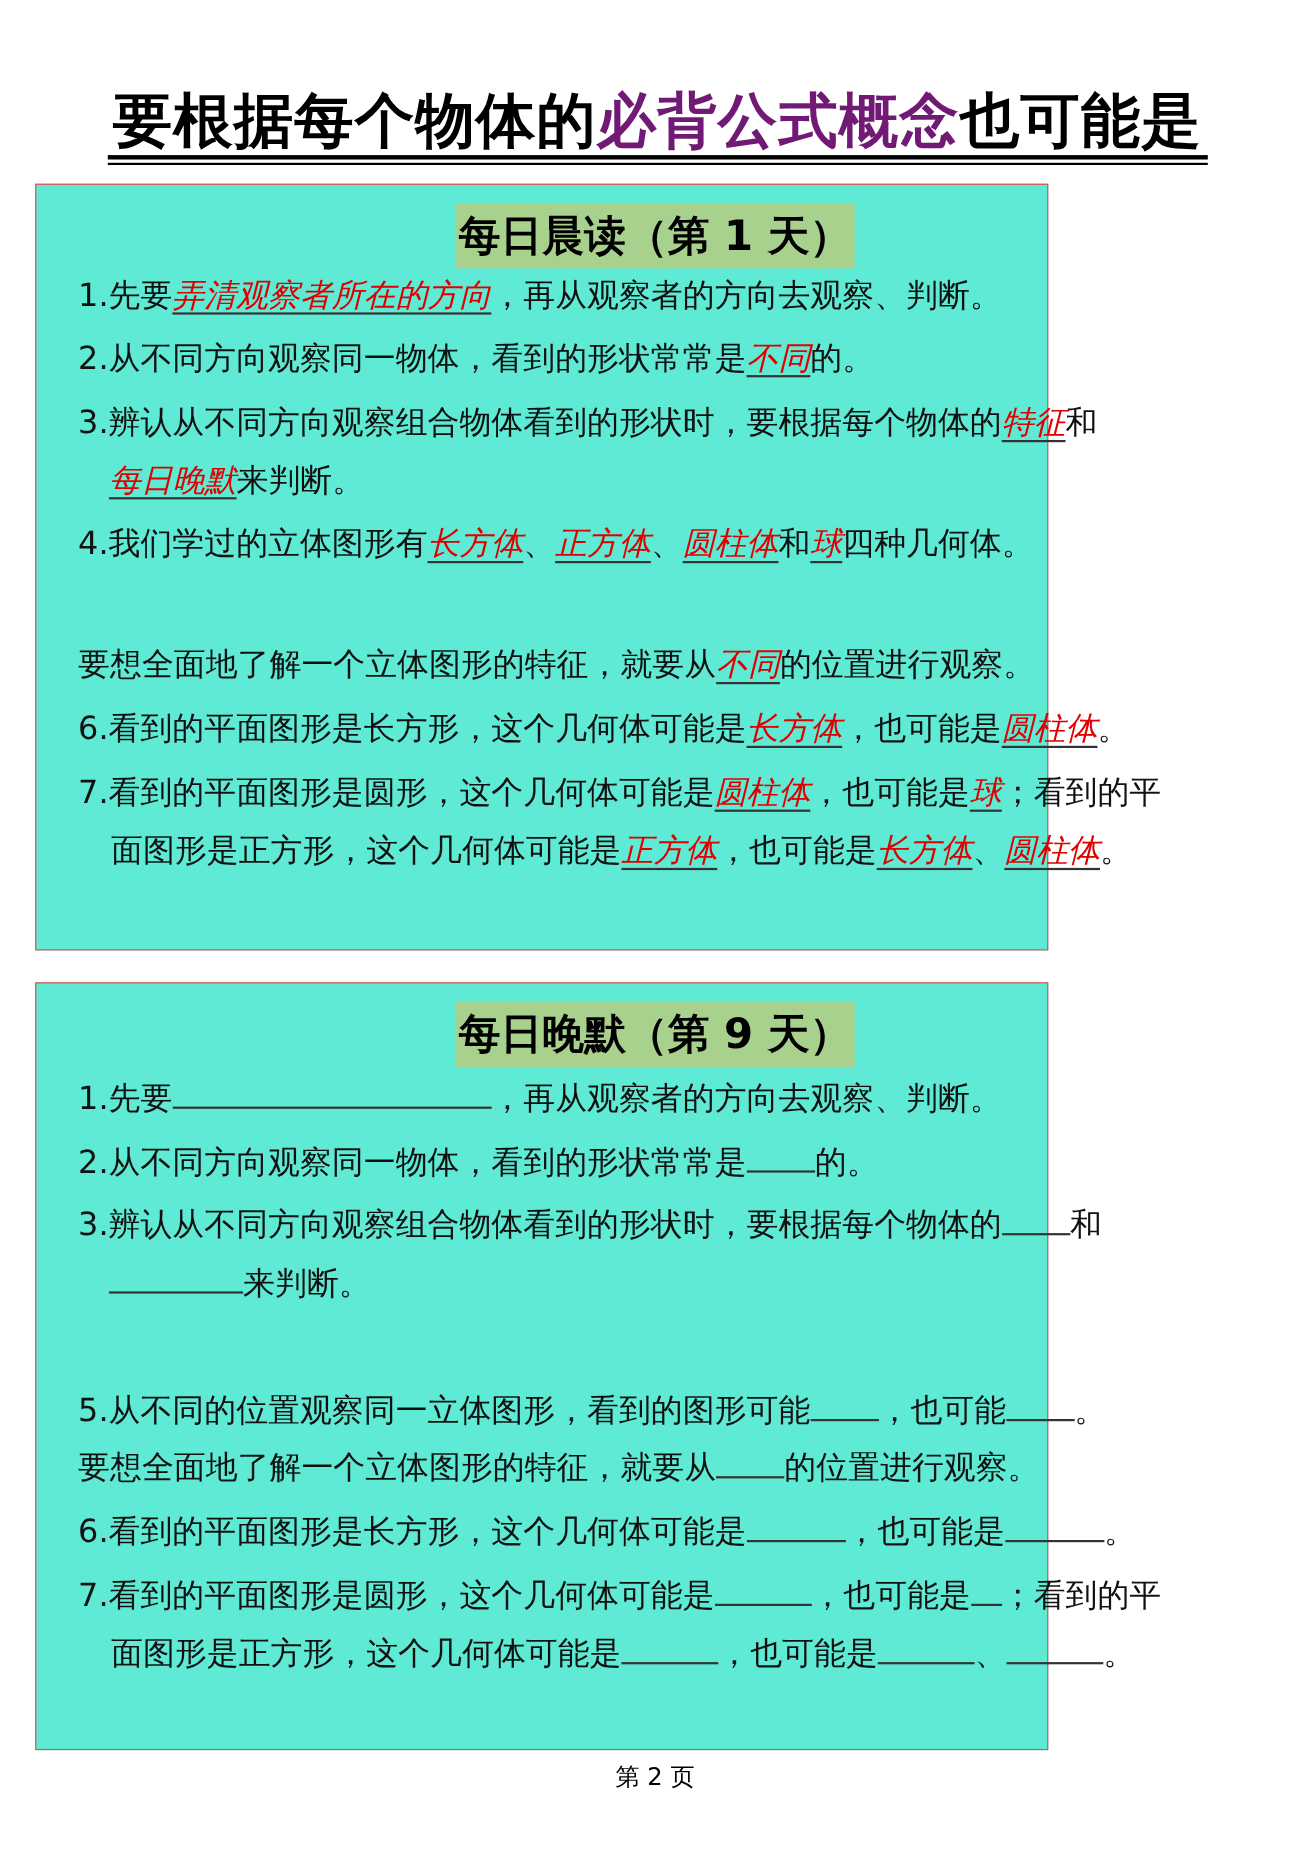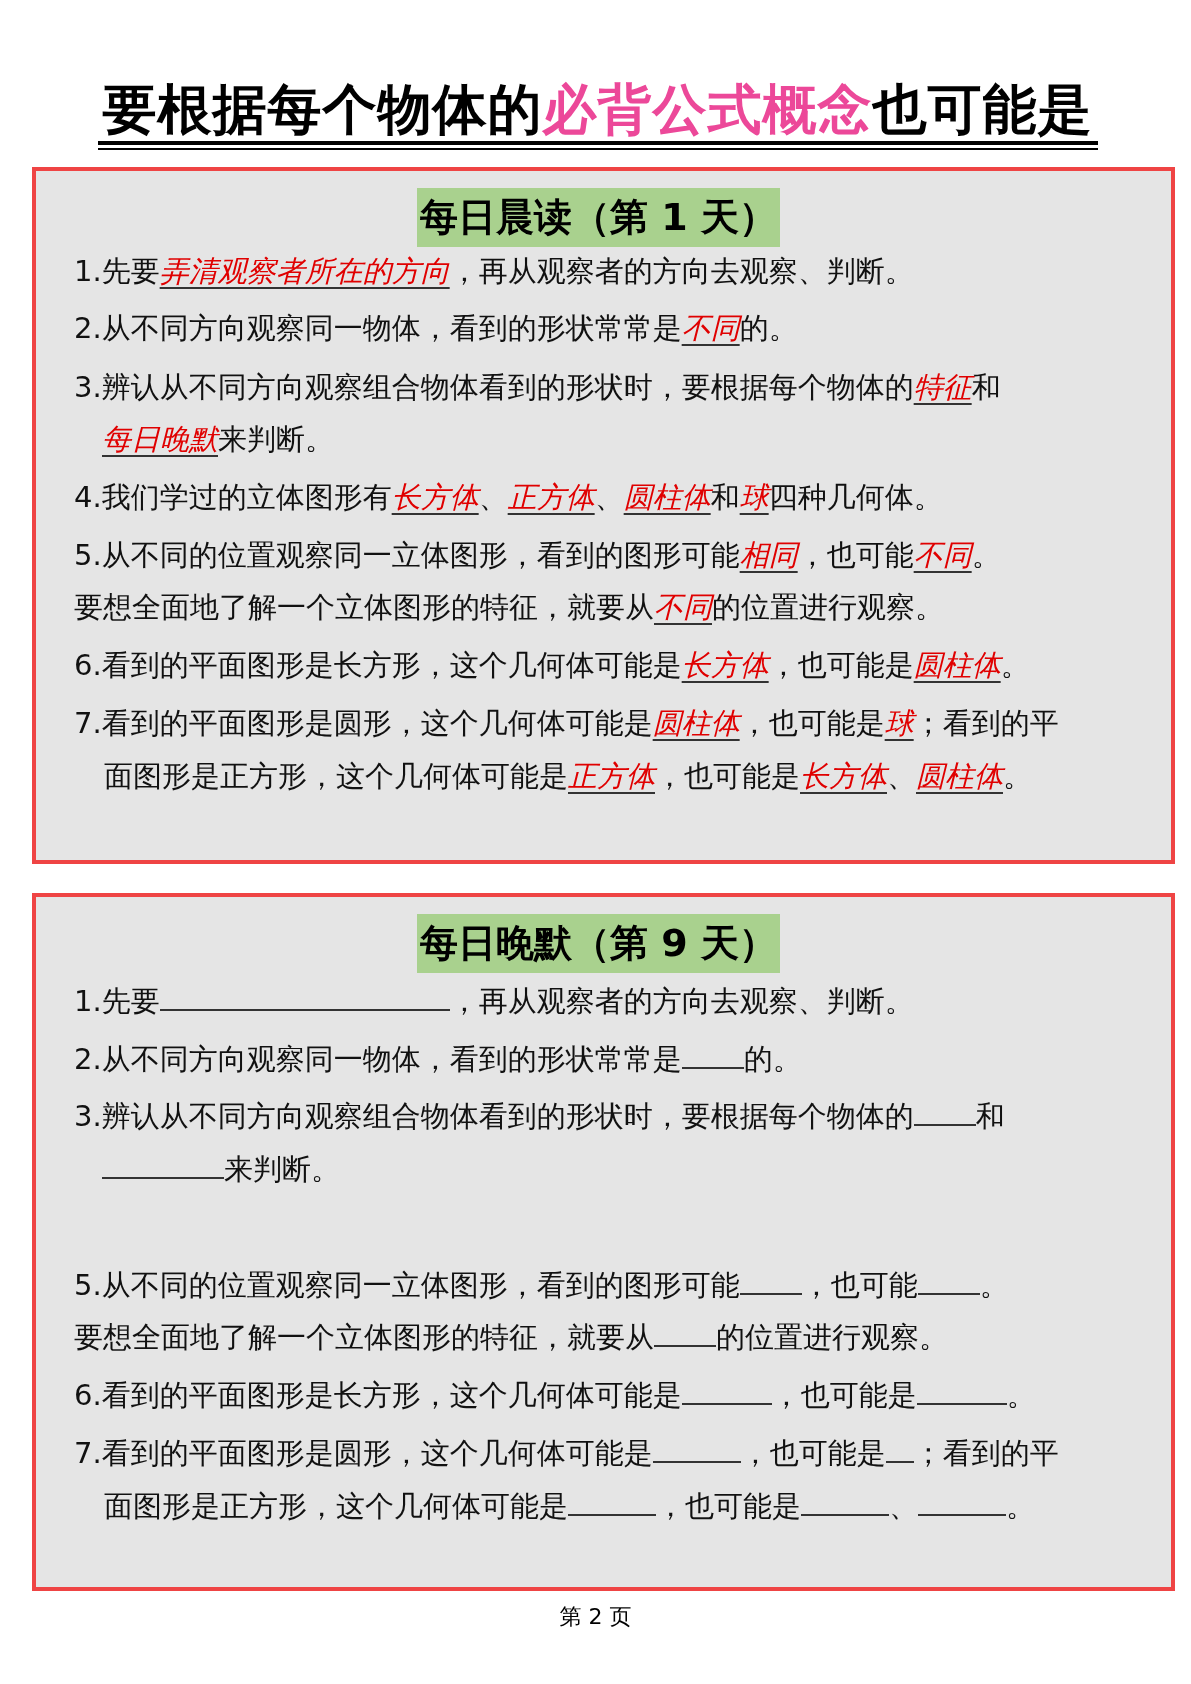--- a/index.html
+++ b/index.html
@@ -8,30 +8,30 @@
     font-family: "DejaVu Sans", "Liberation Sans", sans-serif;
     color: #111;
   }
   .page-title {
     position: absolute; left: 95px; top: 78px; width: 1005px; height: 72px;
     text-align: center; white-space: nowrap;
     font-family: "DejaVu Serif", "Liberation Serif", serif;
     font-weight: bold; font-size: 54px; line-height: 62px; letter-spacing: 1px;
     color: #000;
   }
-  .page-title .red { color: #ec4899; }
+  .page-title .red { color: #701a75; }
   .title-rule {
     position: absolute; left: 98px; width: 1000px; background: #000;
   }
   .title-rule.thick { top: 141px; height: 4px; }
   .title-rule.thin { top: 148px; height: 2px; }
 
   .box {
-    position: absolute; left: 32px; width: 1143px;
-    border: 4px solid #ef4444; box-sizing: border-box; background: #e5e5e5;
+    position: absolute; left: 32px; width: 921px;
+    border: 1px solid #ef4444; box-sizing: border-box; background: #5eead4;
   }
   .box.morning { top: 167px; height: 697px; }
   .box.evening { top: 893px; height: 698px; }
 
   .box-header {
     position: absolute; left: 381px; top: 17px; width: 363px; height: 59px;
     background: #a9d18e;
     text-align: center; font-weight: bold; font-size: 38px; line-height: 59px;
     font-family: "DejaVu Sans", sans-serif; color: #000; white-space: nowrap;
   }
@@ -69,21 +69,20 @@
   <div class="line" style="top:80px"><span>1.先要</span><span class="ans">弄清观察者所在的方向</span><span>，再从观察者的方向去观察、判断。</span></div>
 
   <div class="line" style="top:137px"><span>2.从不同方向观察同一物体，看到的形状常常是</span><span class="ans">不同</span><span>的。</span></div>
 
   <div class="line" style="top:196px"><span>3.辨认从不同方向观察组合物体看到的形状时，要根据每个物体的</span><span class="ans">特征</span><span>和</span></div>
 
   <div class="line indent" style="top:248px"><span class="ans">每日晚默</span><span>来判断。</span></div>
 
   <div class="line" style="top:306px"><span>4.我们学过的立体图形有</span><span class="ans">长方体</span><span>、</span><span class="ans">正方体</span><span>、</span><span class="ans">圆柱体</span><span>和</span><span class="ans">球</span><span>四种几何体。</span></div>
 
-  <div class="line" style="top:364px"><span>5.从不同的位置观察同一立体图形，看到的图形可能</span><span class="ans">相同</span><span>，也可能</span><span class="ans">不同</span><span>。</span></div>
 
   <div class="line" style="top:416px"><span>要想全面地了解一个立体图形的特征，就要从</span><span class="ans">不同</span><span>的位置进行观察。</span></div>
 
   <div class="line" style="top:474px"><span>6.看到的平面图形是长方形，这个几何体可能是</span><span class="ans">长方体</span><span>，也可能是</span><span class="ans">圆柱体</span><span>。</span></div>
 
   <div class="line" style="top:532px"><span>7.看到的平面图形是圆形，这个几何体可能是</span><span class="ans">圆柱体</span><span>，也可能是</span><span class="ans">球</span><span>；看到的平</span></div>
 
   <div class="line indent" style="top:585px; left:68px"><span>面图形是正方形，这个几何体可能是</span><span class="ans">正方体</span><span>，也可能是</span><span class="ans">长方体</span><span>、</span><span class="ans">圆柱体</span><span>。</span></div>
 </div>
 

